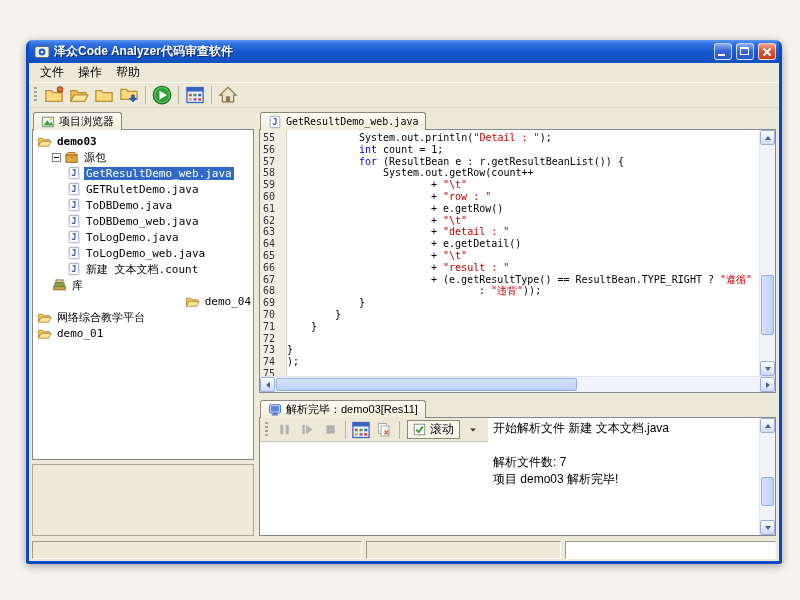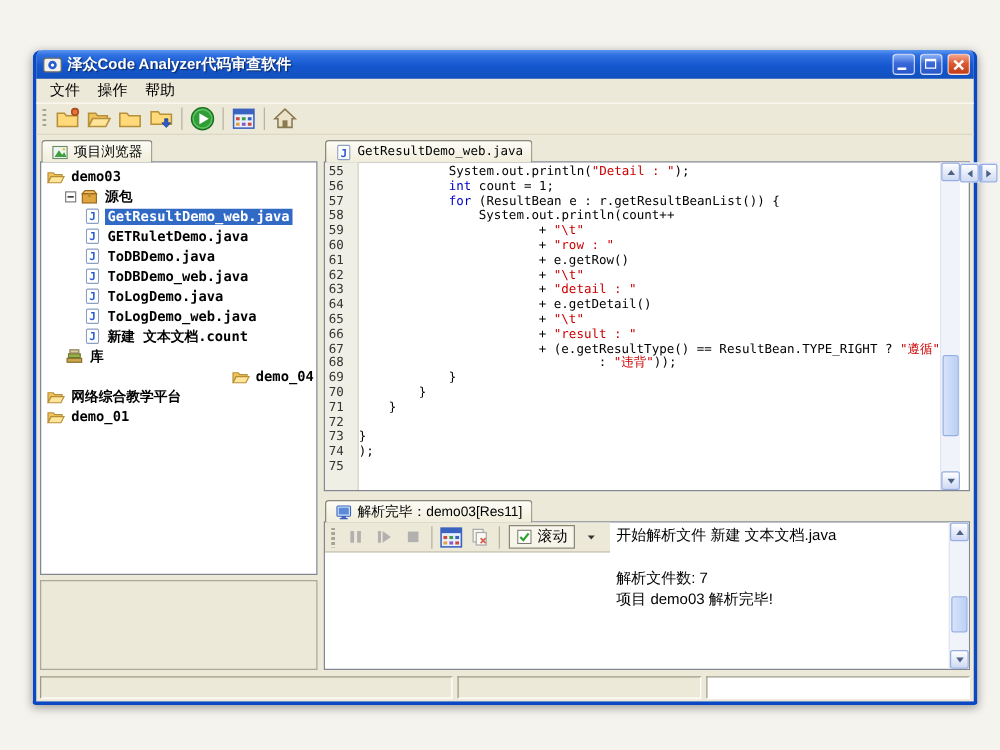--- a/index.html
+++ b/index.html
@@ -37,31 +37,31 @@
   
   .content{flex:1;display:flex;padding:3px;min-height:0;}
   .leftcol{width:222px;flex:0 0 auto;display:flex;flex-direction:column;min-height:0;}
   .tabstrip{height:18px;flex:0 0 auto;display:flex;align-items:flex-end;position:relative;z-index:2;padding-left:1px;}
   .tab{display:flex;align-items:center;gap:4px;height:18px;padding:0 7px;
     background:linear-gradient(180deg,#fdfcf6,#f0edda);border:1px solid #8a887a;border-bottom:none;
     border-radius:3px 3px 0 0;font-size:11px;margin-bottom:-1px;white-space:nowrap;}
   .treebox{flex:1;min-height:0;background:#fff;border:1px solid #828790;overflow:hidden;
     padding:3px 0;font-family:"DejaVu Sans Mono",monospace;font-size:11px;}
   .trow{height:16px;display:flex;align-items:center;gap:3px;white-space:nowrap;}
-  .trow .lbl{padding:0 2px;color:#000;font-weight:bold;}
+  .trow .lbl{padding:0 2px;color:#000;}
   .trow.sel .lbl{background:#316ac5;color:#fff;}
   .trow.bold .lbl{font-weight:bold;}
   .exp{width:9px;height:9px;border:1px solid #848284;background:#fff;position:relative;flex:0 0 auto;}
   .exp::after{content:"";position:absolute;left:1px;right:1px;top:3px;height:1px;background:#000;}
   .subpanel{height:72px;flex:0 0 auto;margin-top:4px;background:#ece9d8;border:1px solid #aca899;}
   .vsplit{width:5px;flex:0 0 auto;}
   .rightcol{flex:1;min-width:0;display:flex;flex-direction:column;}
   
   .editor{height:282px;flex:0 0 auto;display:flex;flex-direction:column;min-height:0;}
-  .editorbox{flex:1;min-height:0;border:1px solid #828790;background:#fff;display:flex;flex-direction:row;}
+  .editorbox{flex:1;min-height:0;border:1px solid #828790;background:#fff;display:flex;flex-direction:column;}
   .editrow{flex:1;min-height:0;display:flex;}
   .gutter{width:27px;flex:0 0 auto;background:#f0efe6;border-right:1px solid #d6d3c0;
     font-family:"DejaVu Sans Mono",monospace;font-size:10px;color:#333;padding-top:2px;}
   .gl{height:11.8px;line-height:11.8px;padding-left:3px;}
   .code{flex:1;min-width:0;overflow:hidden;font-family:"DejaVu Sans Mono",monospace;font-size:10px;padding-top:2px;}
   .cl{height:11.8px;line-height:11.8px;white-space:pre;}
   .k{color:#0000cc;} .s{color:#cc0000;} .p{color:#000;}
   
   .vscroll{width:16px;flex:0 0 auto;background:#f1f3fa;border-left:1px solid #e2e5ef;
     display:flex;flex-direction:column;}
@@ -376,21 +376,21 @@
                 <div class="gl">71</div>
                 <div class="gl">72</div>
                 <div class="gl">73</div>
                 <div class="gl">74</div>
                 <div class="gl">75</div>
               </div>
             <div class="code" id="code">
                 <div class="cl" style="padding-left: 72px;"><span class="p">System.out.println(</span><span class="s">"Detail : "</span><span class="p">);</span></div>
                 <div class="cl" style="padding-left: 72px;"><span class="k">int</span><span class="p"> count = 1;</span></div>
                 <div class="cl" style="padding-left: 72px;"><span class="k">for</span><span class="p"> (ResultBean e : r.getResultBeanList()) {</span></div>
-                <div class="cl" style="padding-left: 96px;"><span class="p">System.out.println(count++</span></div>
+                <div class="cl" style="padding-left: 96px;"><span class="p">System.out.getRow(count++</span></div>
                 <div class="cl" style="padding-left: 144px;"><span class="p">+ </span><span class="s">"\t"</span></div>
                 <div class="cl" style="padding-left: 144px;"><span class="p">+ </span><span class="s">"row : "</span></div>
                 <div class="cl" style="padding-left: 144px;"><span class="p">+ e.getRow()</span></div>
                 <div class="cl" style="padding-left: 144px;"><span class="p">+ </span><span class="s">"\t"</span></div>
                 <div class="cl" style="padding-left: 144px;"><span class="p">+ </span><span class="s">"detail : "</span></div>
                 <div class="cl" style="padding-left: 144px;"><span class="p">+ e.getDetail()</span></div>
                 <div class="cl" style="padding-left: 144px;"><span class="p">+ </span><span class="s">"\t"</span></div>
                 <div class="cl" style="padding-left: 144px;"><span class="p">+ </span><span class="s">"result : "</span></div>
                 <div class="cl" style="padding-left: 144px;"><span class="p">+ (e.getResultType() == ResultBean.TYPE_RIGHT ? </span><span class="s">"遵循"</span></div>
                 <div class="cl" style="padding-left: 192px;"><span class="p">: </span><span class="s">"违背"</span><span class="p">));</span></div>

